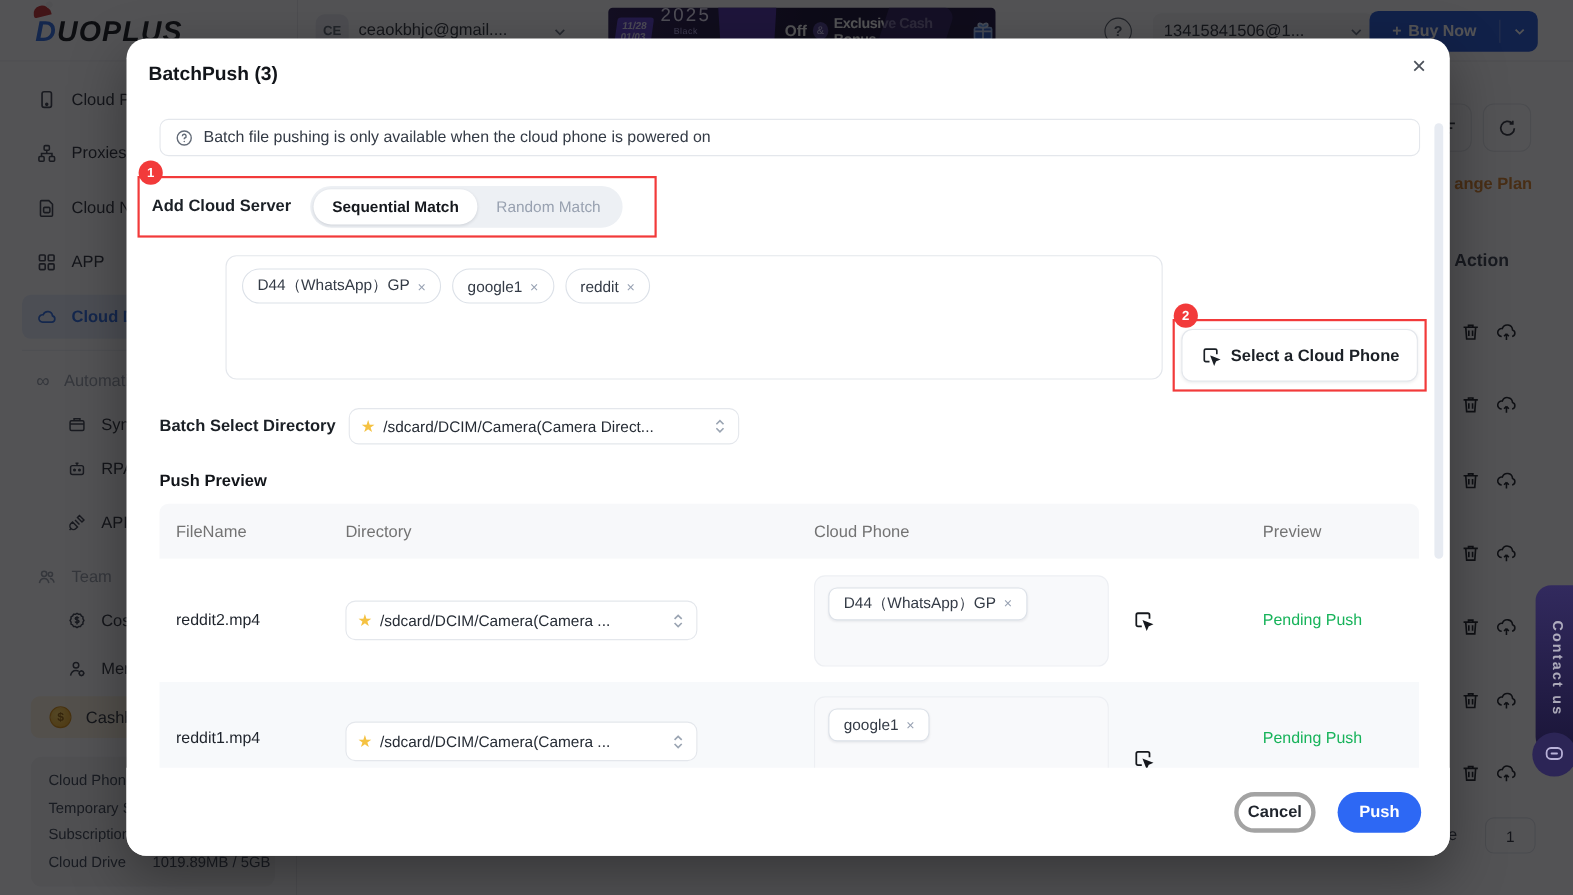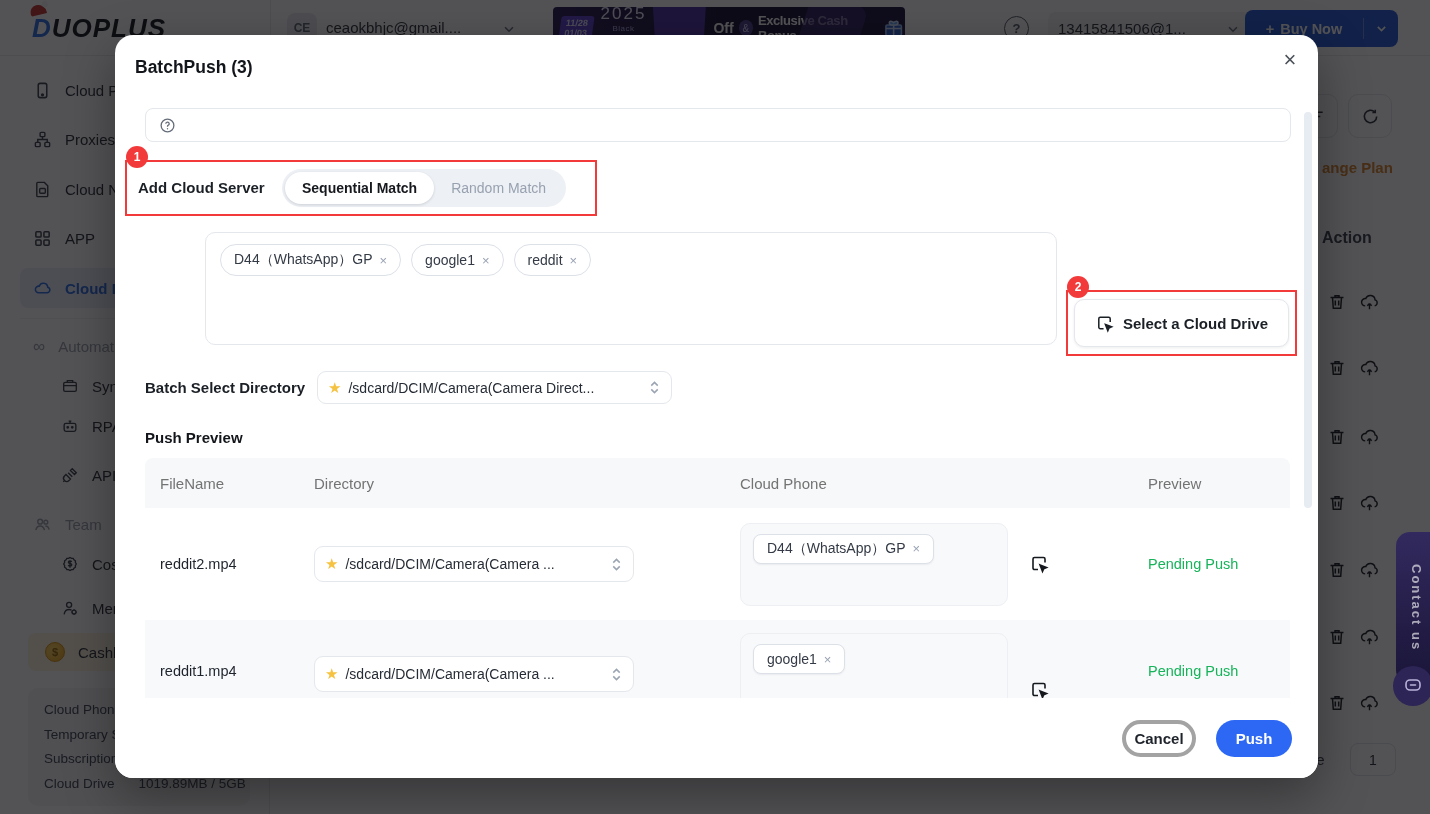--- a/index.html
+++ b/index.html
@@ -396,20 +396,21 @@
   <div class="modal">
     <div class="m-close">×</div>
     <div class="m-title">BatchPush (3)</div>
 
     <div class="m-notice">
       <svg width="17" height="17" viewBox="0 0 20 20" fill="none" stroke="currentColor" stroke-width="1.5">
           <circle cx="10" cy="10" r="7.5"></circle>
           <path d="M8 8a2 2 0 1 1 2.6 1.9c-.5.2-.6.6-.6 1.1v.4"></path>
           <circle cx="10" cy="13.8" r=".8" fill="currentColor" stroke="none"></circle>
         </svg>
+      <span>Batch file pushing is only available when the cloud phone is powered on</span>
     </div>
 
     <div class="step-box box1"></div>
     <div class="step-badge badge1">1</div>
     <div class="acs-label">Add Cloud Server</div>
     <div class="seg">
       <div class="opt on">Sequential Match</div>
       <div class="opt">Random Match</div>
     </div>
 
@@ -428,21 +429,21 @@
         </div>
     </div>
 
     <div class="step-box box2"></div>
     <div class="step-badge badge2">2</div>
     <div class="sel-phone-btn">
       <svg width="19" height="19" viewBox="0 0 20 20" fill="none" stroke="currentColor" stroke-width="1.6">
           <path d="M16 8.5V5a1.5 1.5 0 0 0-1.5-1.5h-9A1.5 1.5 0 0 0 4 5v9a1.5 1.5 0 0 0 1.5 1.5H9"></path>
           <path d="M11 11l6.5 2.5-2.8 1.2-1.2 2.8z" fill="currentColor"></path>
         </svg>
-      <span>Select a Cloud Drive</span>
+      <span>Select a Cloud Phone</span>
     </div>
 
     <div class="bsd-label">Batch Select Directory</div>
     <div class="select-ctl bsd-select">
       <span class="star">★</span>
       <span class="txt">/sdcard/DCIM/Camera(Camera Direct...</span>
       <svg class="ud" width="13" height="15" viewBox="0 0 14 16" fill="none" stroke="currentColor" stroke-width="1.6">
           <path d="M3.5 6l3.5-3.5L10.5 6M3.5 10l3.5 3.5L10.5 10"></path>
         </svg>
     </div>

